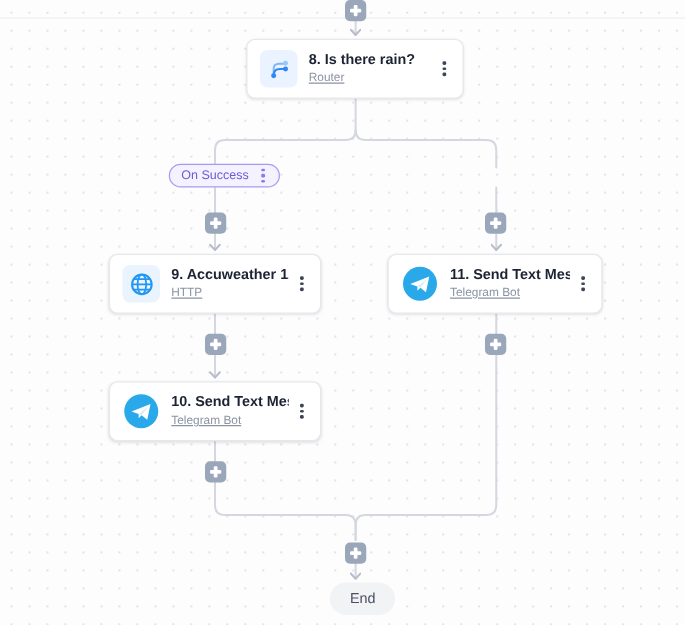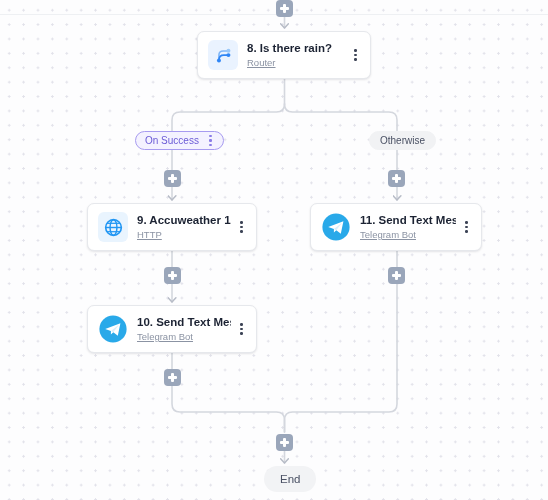--- a/index.html
+++ b/index.html
@@ -303,23 +303,20 @@
 
   <div class="pill success" style="left:135px; top:131px;">
     <span>On Success</span>
     <span class="kebab">
       <i></i>
         <i></i>
         <i></i>
     </span>
   </div>
 
-  <div class="pill otherwise" style="left:369px; top:131px;">
-    <span>Otherwise</span>
-  </div>
 
   <div class="plus" style="left:276px; top:0px;"></div>
   <div class="plus" style="left:164px; top:170px;"></div>
   <div class="plus" style="left:388px; top:170px;"></div>
   <div class="plus" style="left:164px; top:267px;"></div>
   <div class="plus" style="left:388px; top:267px;"></div>
   <div class="plus" style="left:164px; top:369px;"></div>
   <div class="plus" style="left:276px; top:434px;"></div>
 
   <div class="end-node" style="left:264px; top:466px;">

